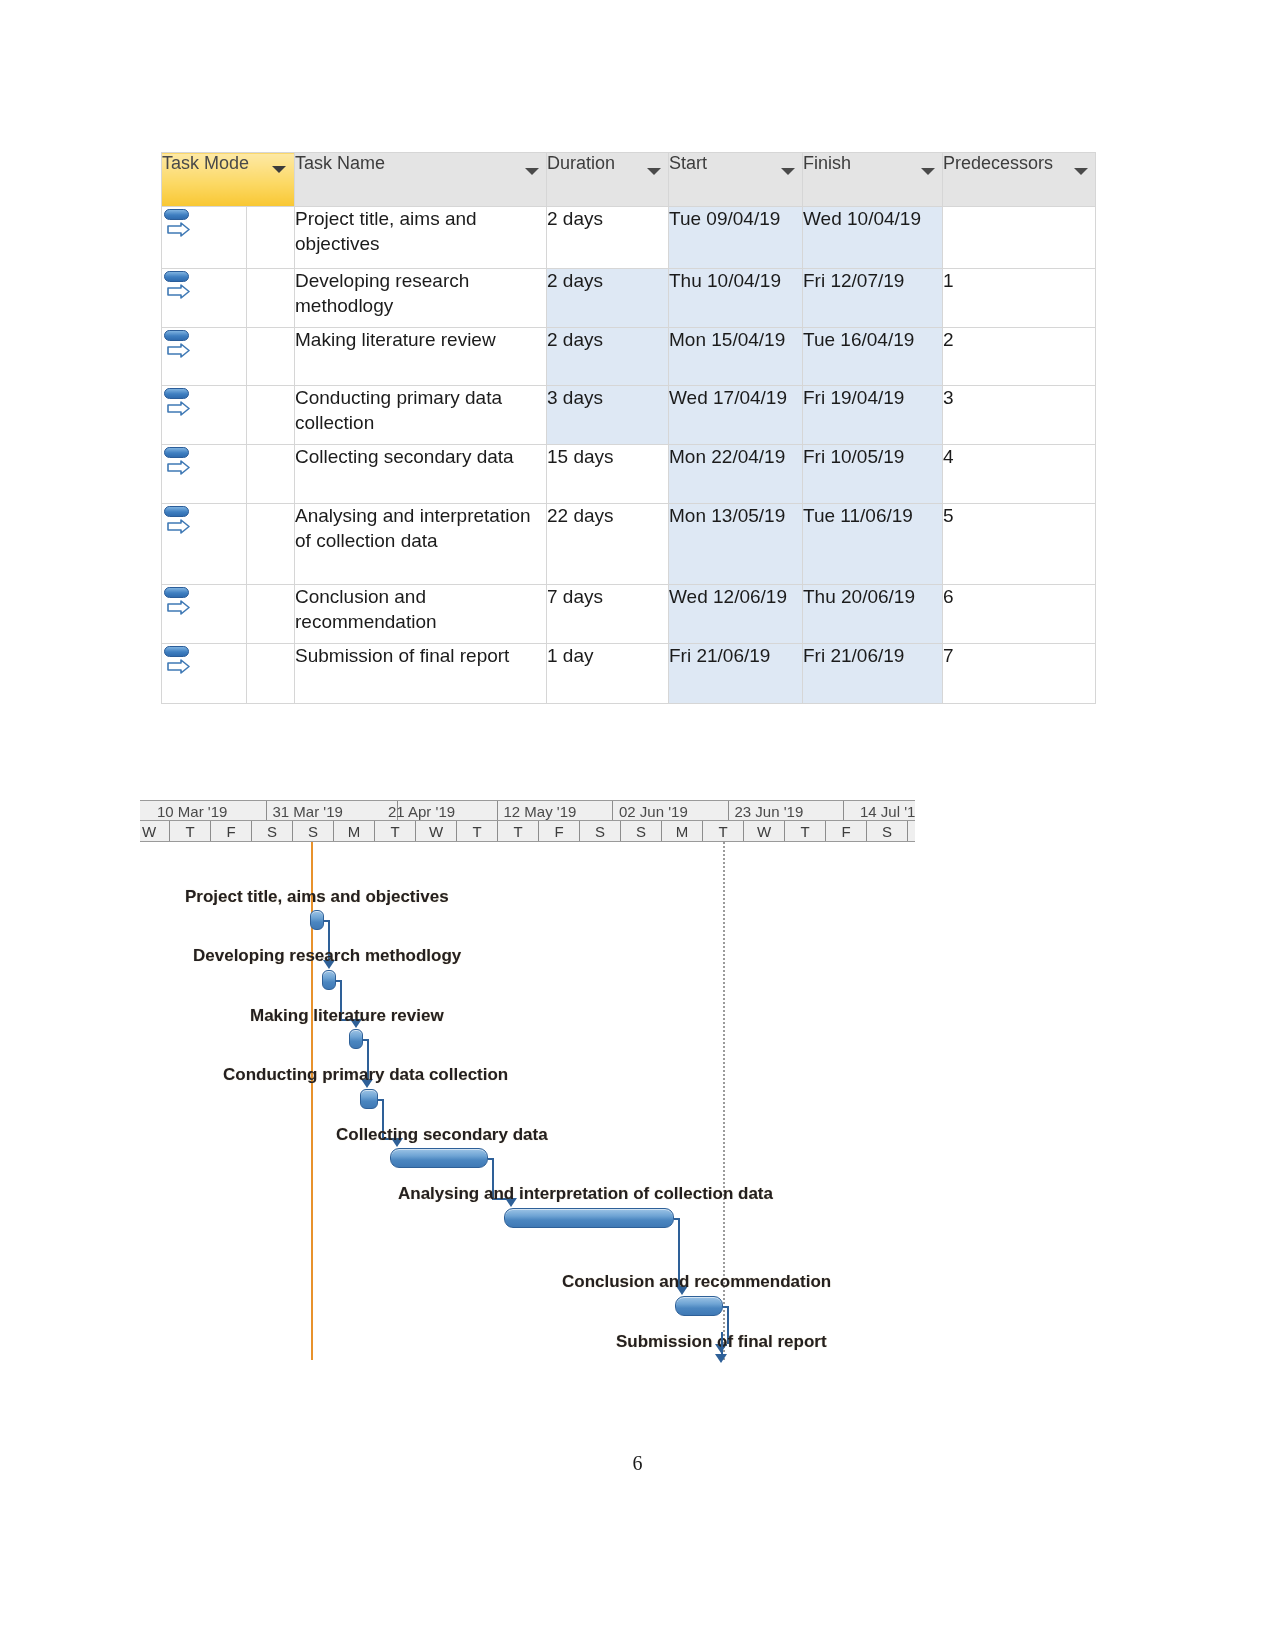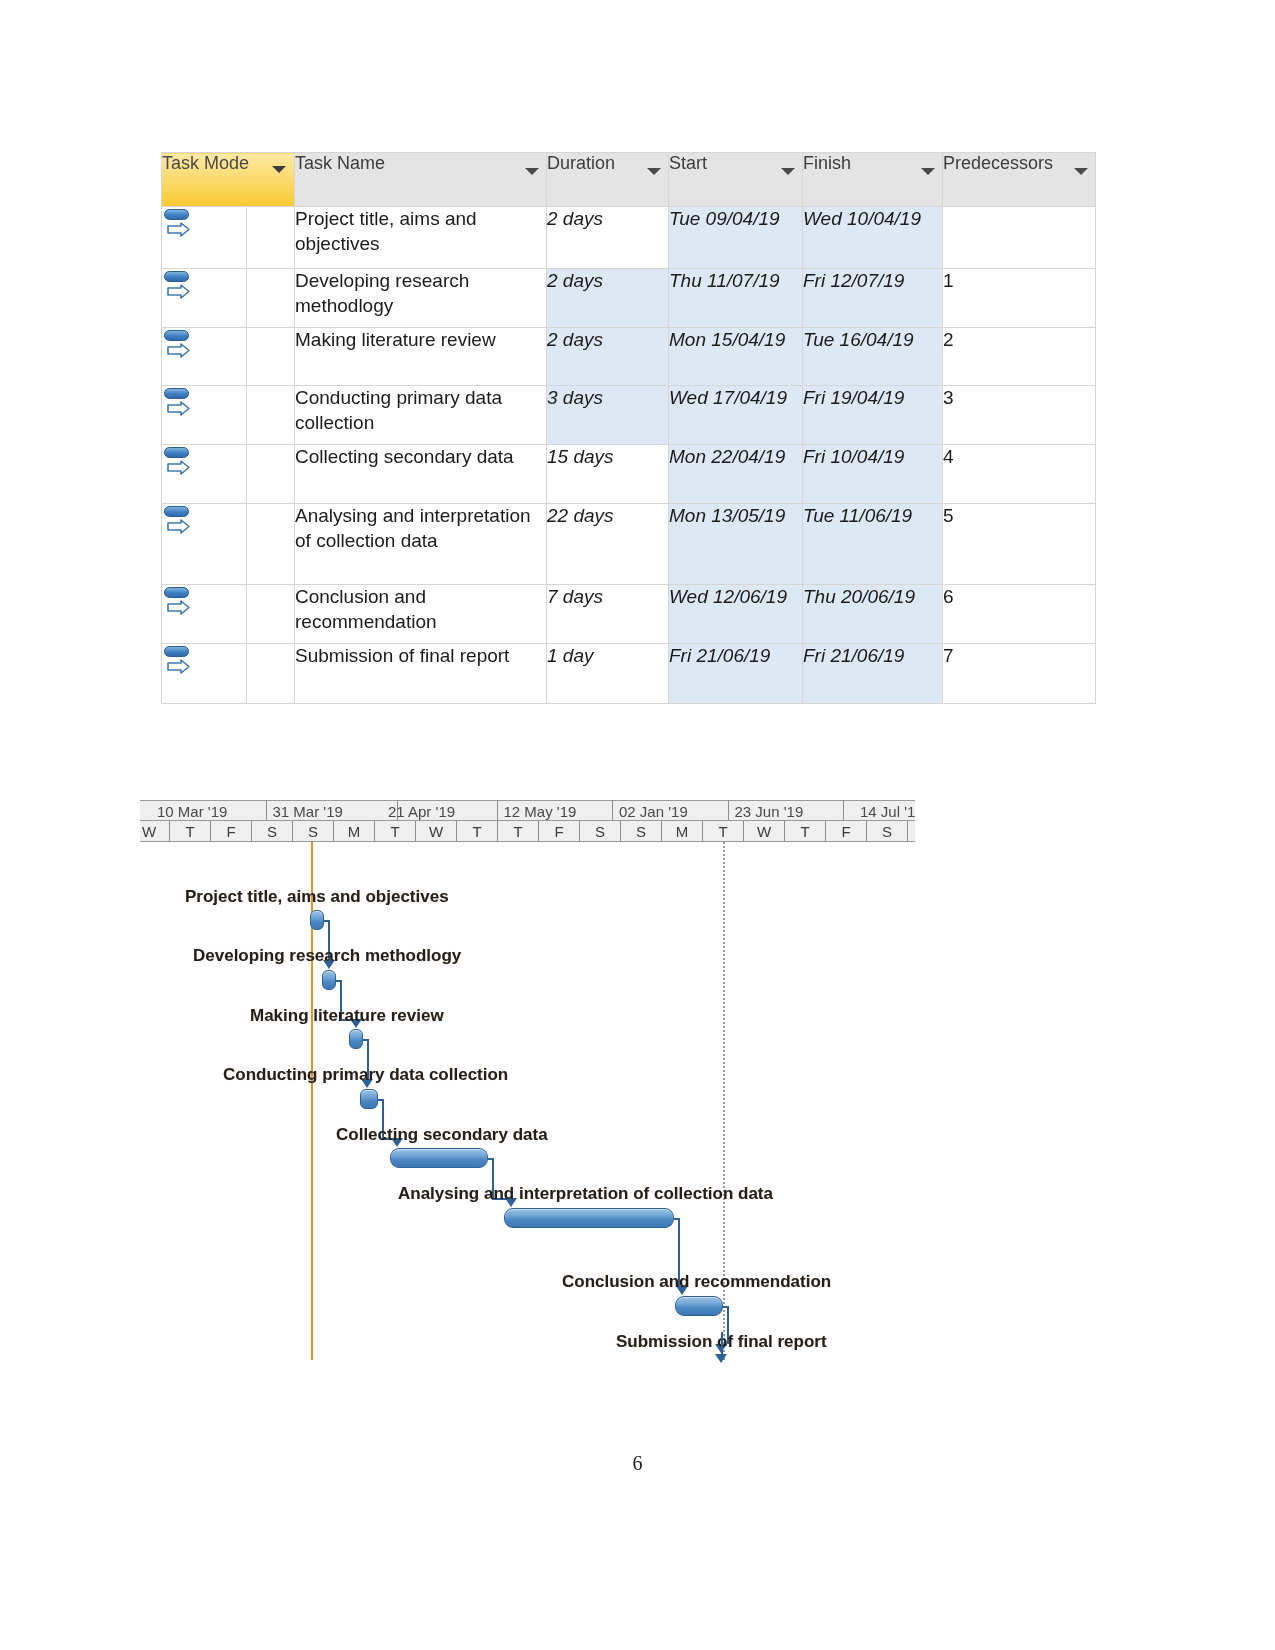--- a/index.html
+++ b/index.html
@@ -75,21 +75,21 @@
     color: #1b1b1b;
     padding: 9px 6px 9px 9px;
     line-height: 1.30;
     background: #ffffff;
     white-space: normal;
   }
   .cell.blue { background: #dee8f4; }
   .cell.mode-cell { padding: 6px 0 0 7px; background:#ffffff; }
   .cell.spacer { background:#ffffff; }
   .cell.name   { padding-left: 12px; }
-  .cell.nowrap { white-space: nowrap; font-style: italic; }
+  .cell.nowrap { white-space: nowrap; }
 
   
   .taskmode-icon { position: relative; width: 34px; height: 34px; }
   .tm-pill {
     position: absolute; left: 2px; top: 2px;
     width: 25px; height: 11px; border-radius: 6px;
     background: linear-gradient(to bottom,#7fb3e0 0%,#3f7fc1 55%,#2f6bae 100%);
     border: 1px solid #2b5d99;
   }
   .tm-arrow { position:absolute; left: 5px; top: 15px; }
@@ -249,21 +249,21 @@
           <div class="taskmode-icon">
             <div class="tm-pill"></div>
             <svg class="tm-arrow" width="24" height="15" viewBox="0 0 24 15">
               <path d="M1 4 H14 V1 L22 7.5 L14 14 V11 H1 Z" fill="#ffffff" stroke="#3f79b5" stroke-width="1.6" stroke-linejoin="round"></path>
             </svg>
           </div>
         </td>
         <td class="cell spacer"></td>
         <td class="cell name">Developing research methodlogy</td>
         <td class="cell blue nowrap">2 days</td>
-        <td class="cell blue nowrap">Thu 11/07/19</td>
+        <td class="cell blue nowrap">Thu 10/04/19</td>
         <td class="cell blue nowrap">Fri 12/07/19</td>
         <td class="cell ">1</td>
       </tr>
       <tr style="height: 58px;">
         <td class="cell mode-cell">
           <div class="taskmode-icon">
             <div class="tm-pill"></div>
             <svg class="tm-arrow" width="24" height="15" viewBox="0 0 24 15">
               <path d="M1 4 H14 V1 L22 7.5 L14 14 V11 H1 Z" fill="#ffffff" stroke="#3f79b5" stroke-width="1.6" stroke-linejoin="round"></path>
             </svg>
@@ -298,21 +298,21 @@
             <div class="tm-pill"></div>
             <svg class="tm-arrow" width="24" height="15" viewBox="0 0 24 15">
               <path d="M1 4 H14 V1 L22 7.5 L14 14 V11 H1 Z" fill="#ffffff" stroke="#3f79b5" stroke-width="1.6" stroke-linejoin="round"></path>
             </svg>
           </div>
         </td>
         <td class="cell spacer"></td>
         <td class="cell name">Collecting secondary data</td>
         <td class="cell nowrap">15 days</td>
         <td class="cell blue nowrap">Mon 22/04/19</td>
-        <td class="cell blue nowrap">Fri 10/04/19</td>
+        <td class="cell blue nowrap">Fri 10/05/19</td>
         <td class="cell ">4</td>
       </tr>
       <tr style="height: 81px;">
         <td class="cell mode-cell">
           <div class="taskmode-icon">
             <div class="tm-pill"></div>
             <svg class="tm-arrow" width="24" height="15" viewBox="0 0 24 15">
               <path d="M1 4 H14 V1 L22 7.5 L14 14 V11 H1 Z" fill="#ffffff" stroke="#3f79b5" stroke-width="1.6" stroke-linejoin="round"></path>
             </svg>
           </div>
@@ -358,21 +358,21 @@
       </tr>
     </tbody>
 </table>
 
 <div id="gantt">
   <div class="ts-top" id="ts-top">
       <div class="ts-cell" style="left: 11px; width: 115.5px;">10 Mar '19</div>
       <div class="ts-cell" style="left: 126.5px; width: 131px;">31 Mar '19</div>
       <div class="ts-cell" style="left: 242px; width: 115.5px;">21 Apr '19</div>
       <div class="ts-cell" style="left: 357.5px; width: 115.5px;">12 May '19</div>
-      <div class="ts-cell" style="left: 473px; width: 115.5px;">02 Jan '19</div>
+      <div class="ts-cell" style="left: 473px; width: 115.5px;">02 Jun '19</div>
       <div class="ts-cell" style="left: 588.5px; width: 115.5px;">23 Jun '19</div>
       <div class="ts-cell" style="left: 704px; width: 115.5px; margin-left: 10px;">14 Jul '19</div>
     </div>
   <div class="ts-bot" id="ts-bot">
       <div class="ts-cell" style="left: -11px; width: 41px;">W</div>
       <div class="ts-cell" style="left: 30px; width: 41px;">T</div>
       <div class="ts-cell" style="left: 71px; width: 41px;">F</div>
       <div class="ts-cell" style="left: 112px; width: 41px;">S</div>
       <div class="ts-cell" style="left: 153px; width: 41px;">S</div>
       <div class="ts-cell" style="left: 194px; width: 41px;">M</div>

